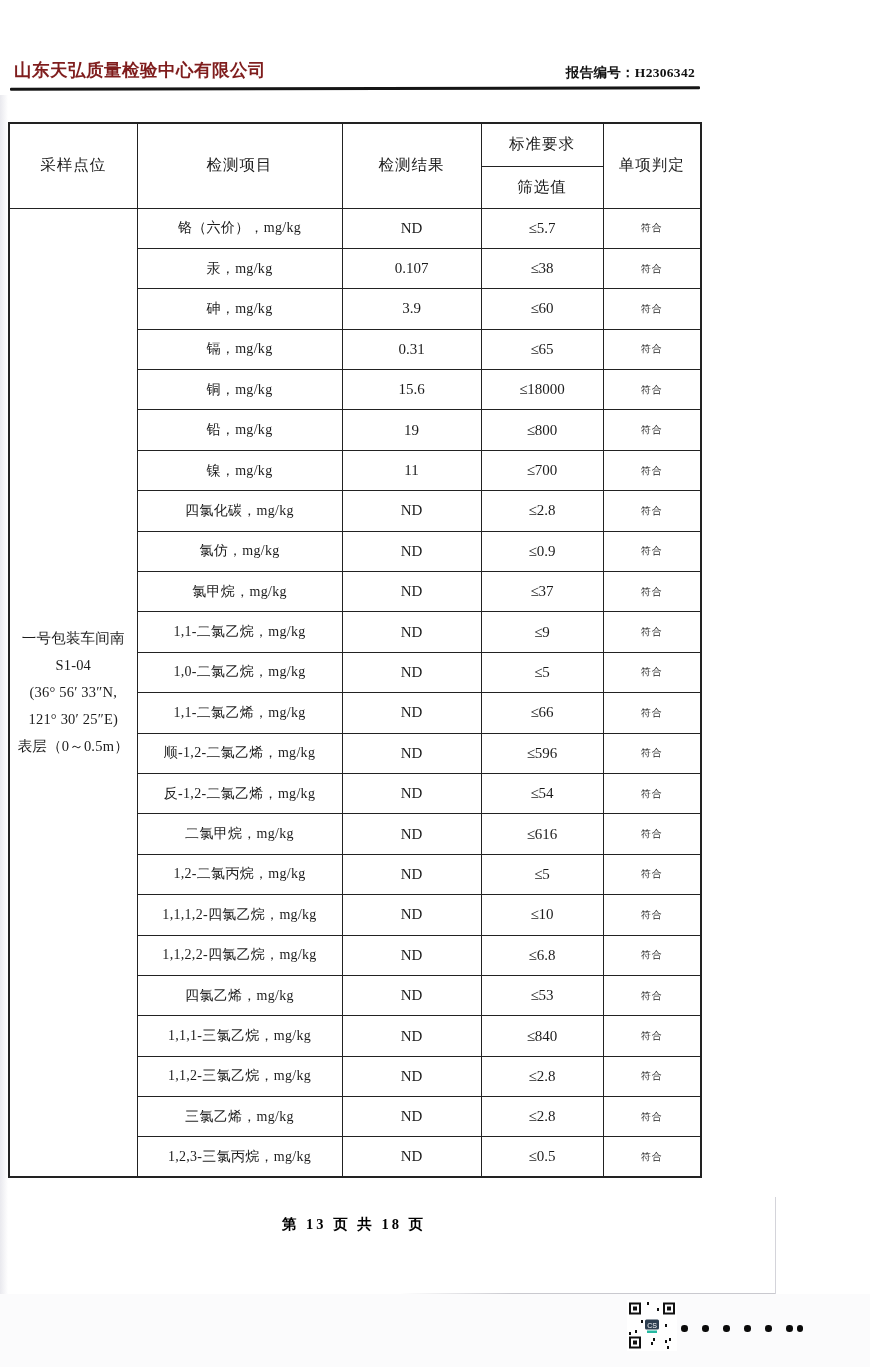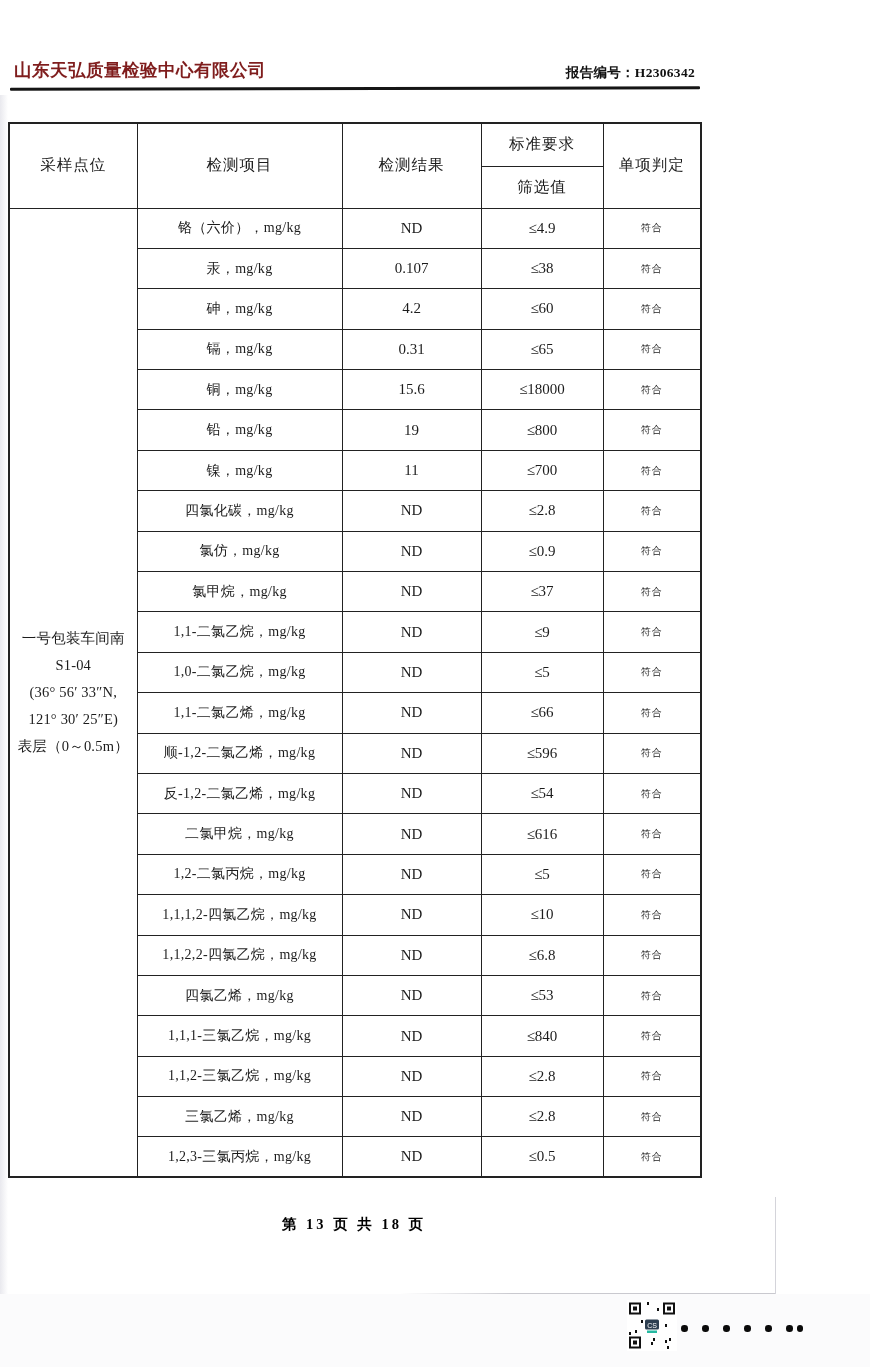--- a/index.html
+++ b/index.html
@@ -121,32 +121,32 @@
       <tr>
         <td class="sample-cell" rowspan="24">
           <div>一号包装车间南</div>
           <div>S1-04</div>
           <div>(36° 56′ 33″N,</div>
           <div>121° 30′ 25″E)</div>
           <div>表层（0～0.5m）</div>
         </td>
         <td class="c-item">铬（六价），mg/kg</td>
         <td class="c-result">ND</td>
-        <td class="c-limit">≤4.9</td>
+        <td class="c-limit">≤5.7</td>
         <td class="c-judge">符合</td>
       </tr>
       <tr>
         <td class="c-item">汞，mg/kg</td>
         <td class="c-result">0.107</td>
         <td class="c-limit">≤38</td>
         <td class="c-judge">符合</td>
       </tr>
       <tr>
         <td class="c-item">砷，mg/kg</td>
-        <td class="c-result">4.2</td>
+        <td class="c-result">3.9</td>
         <td class="c-limit">≤60</td>
         <td class="c-judge">符合</td>
       </tr>
       <tr>
         <td class="c-item">镉，mg/kg</td>
         <td class="c-result">0.31</td>
         <td class="c-limit">≤65</td>
         <td class="c-judge">符合</td>
       </tr>
       <tr>

